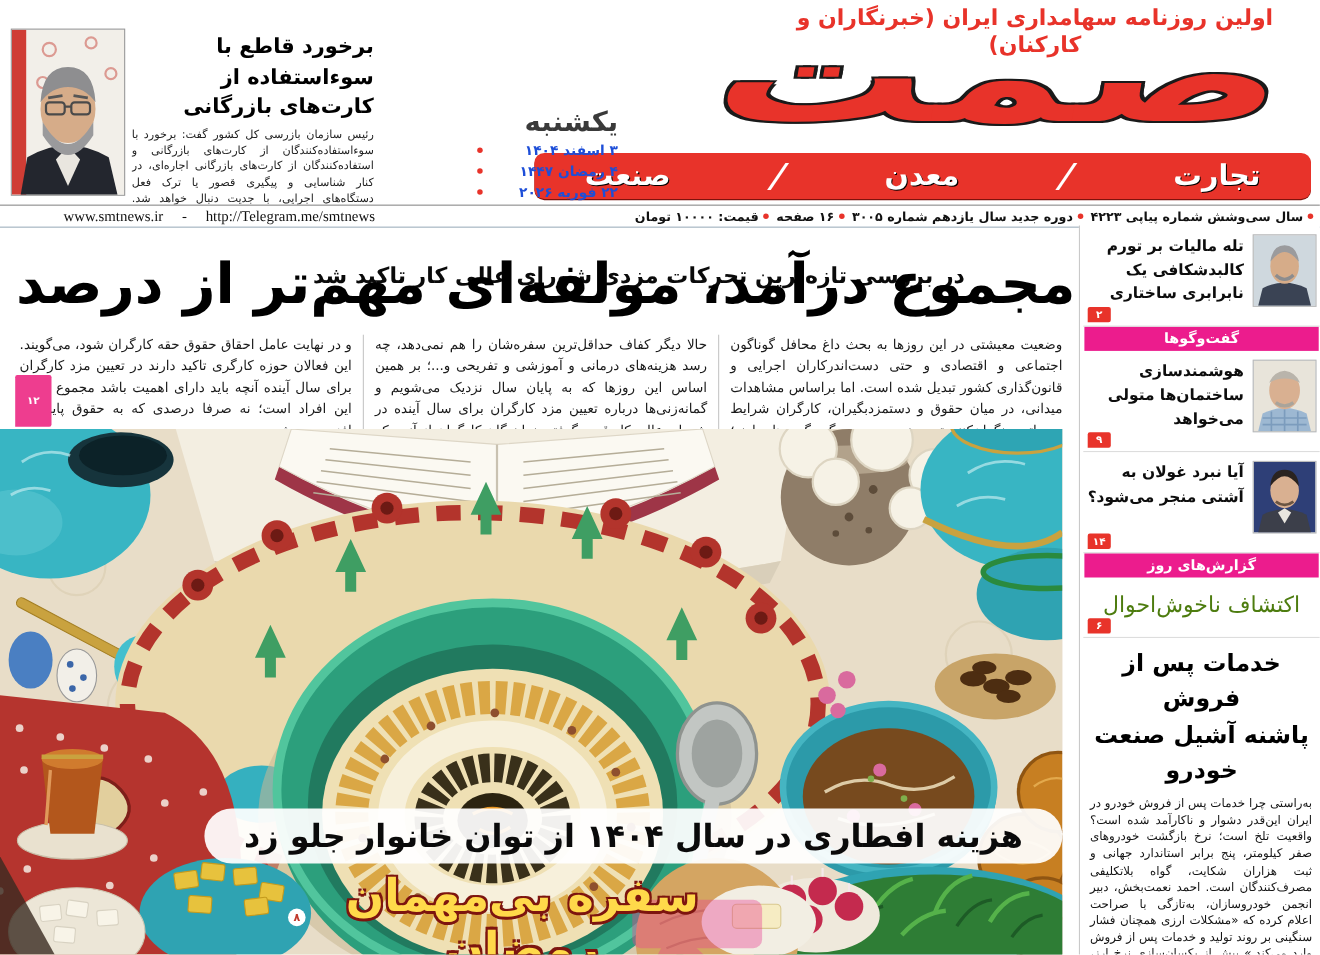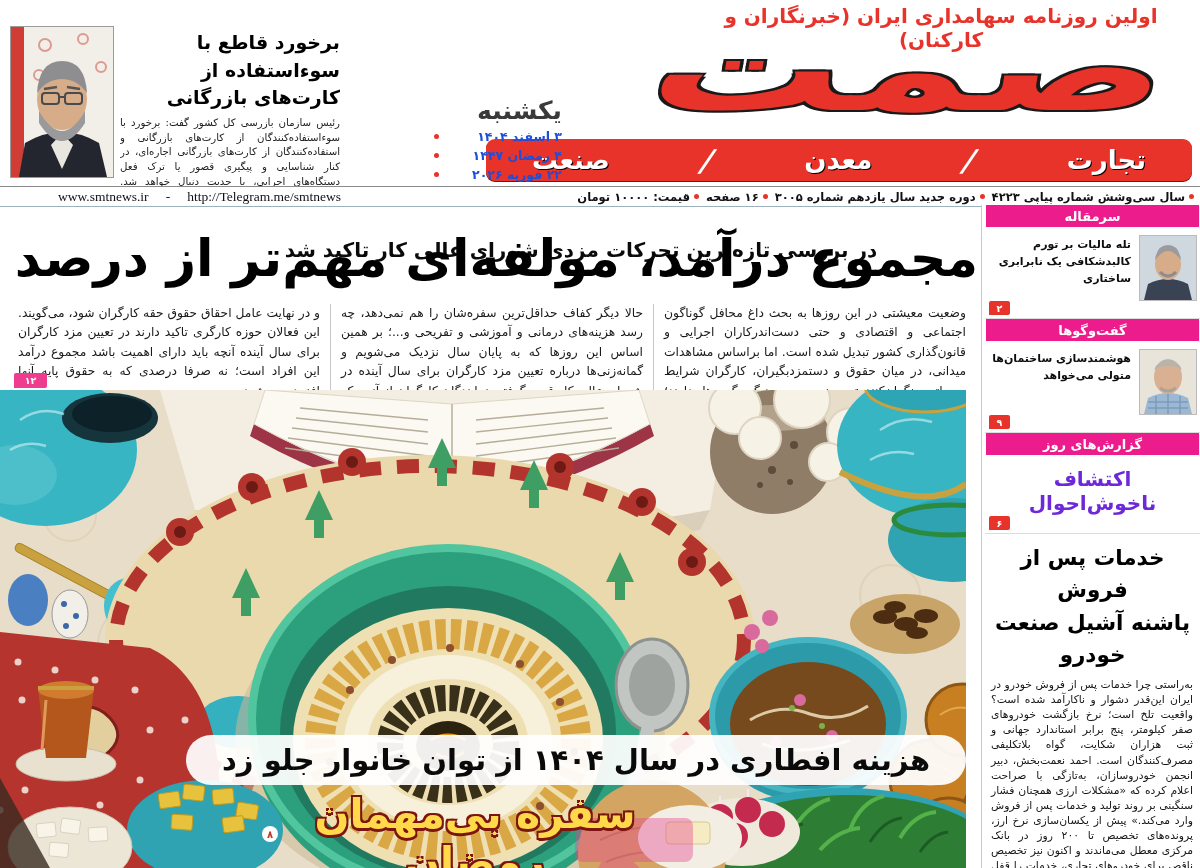--- a/index.html
+++ b/index.html
@@ -39,41 +39,41 @@
   
   .kicker{position:absolute;top:206px;left:185px;width:792px;text-align:center;font-size:20px;font-weight:900;color:#0a0a0a;margin-top:32px;}
   .headline{position:absolute;top:229px;left:178px;width:800px;text-align:center;font-size:51px;font-weight:900;
             letter-spacing:-1px;color:#000;white-space:nowrap;}
   .columns{position:absolute;top:304px;left:8px;width:968px;height:86px;display:flex;overflow:hidden;}
   .col{flex:1;font-size:12.3px;line-height:1.58;text-align:justify;color:#1a1a1a;padding:0 10px;}
   .col.middle{border-left:1px solid #c6c6c6;border-right:1px solid #c6c6c6;}
   .col.last{position:relative;padding-bottom:16px;}
   .pbadge{background:#e8332a;color:#fff;font-size:9.5px;font-weight:700;min-width:15px;height:14px;
           padding:0 3px;display:inline-flex;align-items:center;justify-content:center;border-radius:2px 2px 2px 0;}
-  .badge-12{position:absolute;left:6px;bottom:2px;background:#ee3d8f;padding:0 9px;height:15px;}
+  .badge-12{position:absolute;left:6px;bottom:2px;background:#ee3d8f;padding:16px 9px;height:15px;}
   
   .photo{position:absolute;top:390px;left:0;width:966px;height:478px;overflow:hidden;background:#e8ddc8;}
   .caption-band{position:absolute;left:186px;top:345px;width:780px;height:50px;background:rgba(255,255,255,0.93);
                 display:flex;align-items:center;justify-content:center;font-size:29px;font-weight:900;color:#0a0a0a;border-radius:25px;}
   .caption-main{position:absolute;left:250px;top:400px;width:450px;text-align:center;font-size:41px;font-weight:900;
                 color:#ffd94a;
                 text-shadow:2px 2px 0 #7d150f,-2px 2px 0 #7d150f,2px -2px 0 #7d150f,-2px -2px 0 #7d150f,0 3px 0 #7d150f;}
   .caption-badge{position:absolute;left:262px;top:436px;width:16px;height:16px;border-radius:50%;background:#fff;
                  color:#c0392b;font-size:10px;font-weight:900;display:flex;align-items:center;justify-content:center;}
   
   .sidebar{position:absolute;top:205px;right:0;width:219px;bottom:0;border-left:1px solid #c9c9c9;
            box-sizing:border-box;padding-left:3px;overflow:hidden;background:#fff;}
   .sb-bar{height:22px;background:#ec1c8d;color:#fff;font-size:13px;font-weight:700;display:flex;
           align-items:center;justify-content:center;margin:0 1px;}
   .sb-item{position:relative;display:flex;padding:8px 3px 17px;border-bottom:1px solid #ddd;}
   .sb-item .pic{width:56px;height:64px;flex:none;margin-left:8px;border:1px solid #bbb;background:#dfe3e6;}
-  .sb-item .ttl{flex:1;font-size:11px;font-weight:700;text-align:right;line-height:1.55;color:#0d0d0d;padding-top:1px;}
+  .sb-item .ttl{flex:1;font-size:14px;font-weight:700;text-align:right;line-height:1.55;color:#0d0d0d;padding-top:1px;}
   .sb-badge{position:absolute;left:4px;bottom:3px;}
   .sb-report{position:relative;padding:12px 4px 18px;border-bottom:1px solid #ddd;}
-  .sb-report .rt{text-align:center;font-size:20px;font-weight:700;color:#6d28d9;}
+  .sb-report .rt{text-align:center;font-size:20px;font-weight:400;color:#4d7c0f;}
   .sb-feature{position:relative;padding:8px 4px 0;}
   .sb-f-title{text-align:center;font-size:21.5px;font-weight:900;line-height:1.5;color:#000;}
   .sb-f-body{position:relative;margin-top:6px;font-size:10.8px;line-height:1.4;text-align:justify;color:#151515;
              padding:0 3px 20px 2px;}
   .ltr{direction:ltr;unicode-bidi:embed;}
 </style>
 </head>
 <body>
 
 <div class="page">
@@ -434,21 +434,20 @@
         <rect x="575" y="428" width="118" height="44" rx="8"></rect>
         <path d="M598,478 L640,478 L612,452 Z"></path>
       </g>
     </svg>
     <div class="caption-band">هزینه افطاری در سال ۱۴۰۴ از توان خانوار جلو زد</div>
     <div class="caption-main">سفره بی‌مهمان رمضان</div>
     <div class="caption-badge">۸</div>
   </div>
 
   <div class="sidebar">
-    <div class="sb-bar">سرمقاله</div>
 
     <div class="sb-item">
       <div class="pic">
         <svg width="56" height="64" viewBox="0 0 56 64">
           <rect width="56" height="64" fill="#cfd8de"></rect>
           <path d="M4,64 L8,48 Q28,38 48,48 L52,64 Z" fill="#3a4354"></path>
           <ellipse cx="28" cy="28" rx="13" ry="16" fill="#d6ac89"></ellipse>
           <path d="M15,24 Q17,9 28,9 Q39,9 41,24 Q34,15 28,15 Q22,15 15,24 Z" fill="#9b9b9d"></path>
           <path d="M20,36 Q28,44 36,36" stroke="#8c8c8e" stroke-width="3" fill="none"></path>
         </svg>
@@ -473,20 +472,34 @@
             </g>
           <ellipse cx="28" cy="27" rx="14" ry="17" fill="#d9b091"></ellipse>
           <path d="M14,20 Q18,10 28,9 Q38,10 42,20 Q36,16 28,16 Q20,16 14,20 Z" fill="#b9b4ab"></path>
           <path d="M20,38 Q28,44 36,38" stroke="#a9a49b" stroke-width="3" fill="none"></path>
         </svg>
       </div>
       <div class="ttl">هوشمندسازی ساختمان‌ها متولی می‌خواهد</div>
       <span class="pbadge sb-badge">۹</span>
     </div>
 
+    <div class="sb-item">
+      <div class="pic">
+        <svg width="56" height="64" viewBox="0 0 56 64">
+          <rect width="56" height="64" fill="#2e3f77"></rect>
+          <path d="M4,64 L8,48 Q28,38 48,48 L52,64 Z" fill="#3c3f4a"></path>
+          <path d="M22,46 L28,42 L34,46 L28,56 Z" fill="#e9e6df"></path>
+          <ellipse cx="28" cy="26" rx="13" ry="16" fill="#d9b091"></ellipse>
+          <path d="M15,22 Q16,7 28,7 Q40,7 41,22 Q34,13 28,13 Q22,13 15,22 Z" fill="#2a2320"></path>
+          <path d="M20,36 Q28,42 36,36" stroke="#6b5543" stroke-width="2.5" fill="none"></path>
+        </svg>
+      </div>
+      <div class="ttl">آیا نبرد غولان به آشتی منجر می‌شود؟</div>
+      <span class="pbadge sb-badge">۱۴</span>
+    </div>
 
     <div class="sb-bar">گزارش‌های روز</div>
 
     <div class="sb-report">
       <div class="rt">اکتشاف ناخوش‌احوال</div>
       <span class="pbadge sb-badge">۶</span>
     </div>
 
     <div class="sb-feature">
       <div class="sb-f-title">

